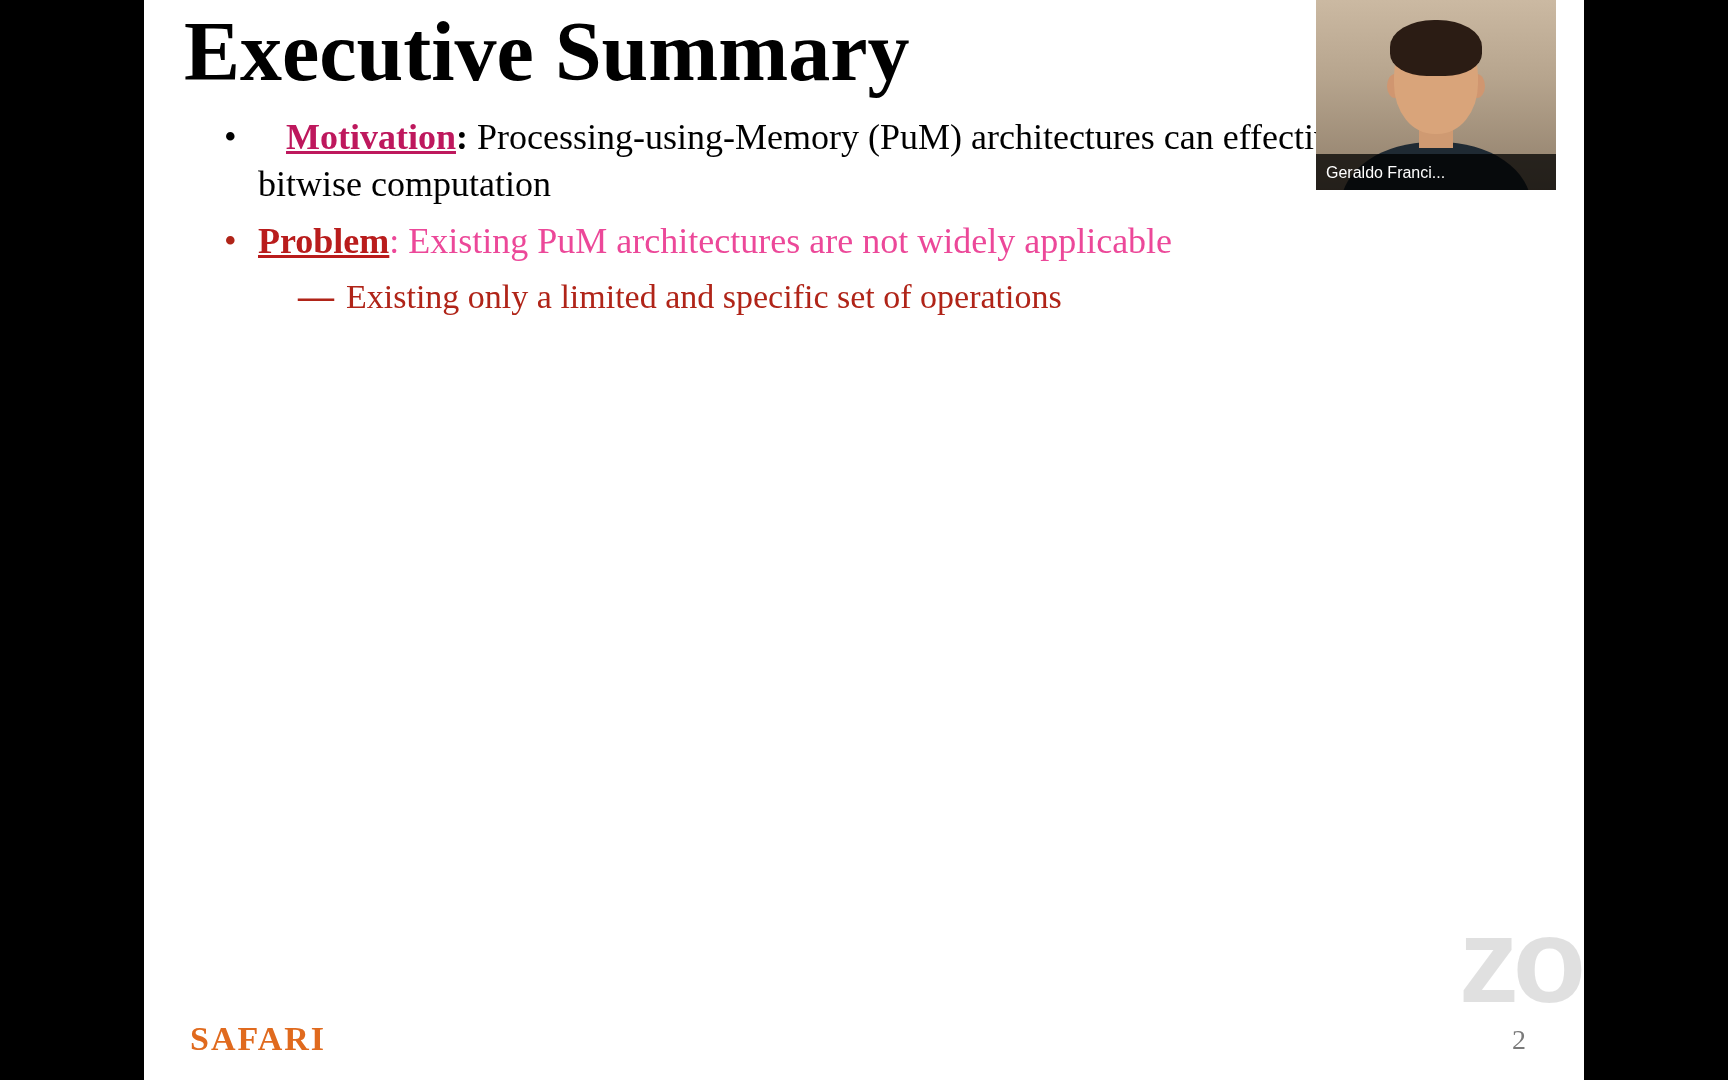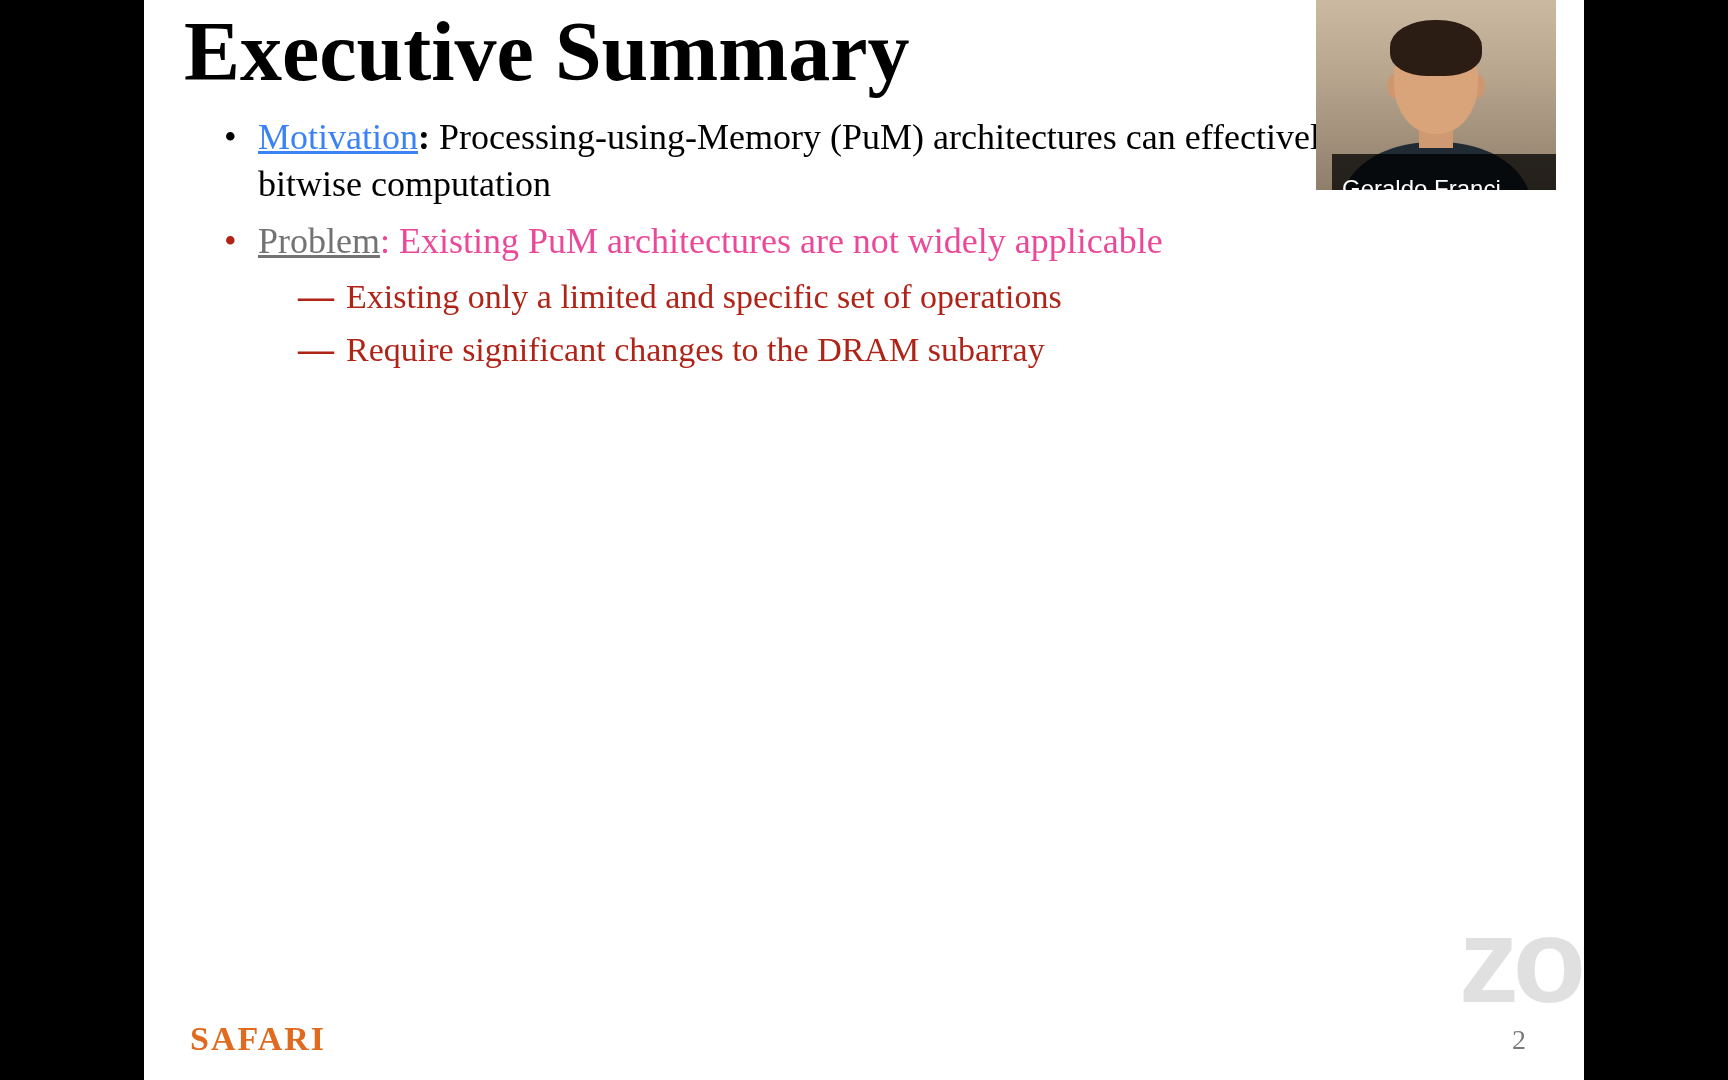--- a/index.html
+++ b/index.html
@@ -54,36 +54,37 @@
     content: "•";
     position: absolute;
     left: 0;
     top: 0;
     font-size: 36px;
   }
   ul.level1 > li.black-bullet::before { color: #000; }
   ul.level1 > li.red-bullet::before   { color: #b02418; }
 
   .motivation-label {
-    font-weight: 400;
+    font-weight: 700;
     text-decoration: underline;
-    color: #3b82f6;
+    color: #be185d;
+    margin-left: 28px;
   }
   .motivation-colon {
     font-weight: 700;
     color: #000;
   }
   .motivation-text {
     color: #000;
     font-weight: 400;
   }
   .problem-label {
-    font-weight: 400;
+    font-weight: 700;
     text-decoration: underline;
-    color: #737373;
+    color: #b91c1c;
   }
   .problem-text {
     color: #ec4899;
     font-weight: 400;
   }
 
   ul.level2 {
     list-style: none;
     margin: 8px 0 0 0;
     padding: 0 0 0 40px;
@@ -187,30 +188,30 @@
     left: 50%;
     top: 126px;
     transform: translateX(-50%);
     width: 190px;
     height: 90px;
     background: #1f2a33;
     border-radius: 48% 48% 0 0 / 70% 70% 0 0;
   }
   .name-tag {
     position: absolute;
-    left: 16px;
+    left: 0;
     bottom: 0;
     right: 0;
     height: 36px;
     background: rgba(0,0,0,0.75);
     color: #fff;
     font-family: Arial, Helvetica, sans-serif;
-    font-size: 24px;
+    font-size: 16px;
     line-height: 36px;
-    padding: 17px 10px;
+    padding: 1px 10px;
     box-sizing: border-box;
     white-space: nowrap;
     overflow: hidden;
     text-overflow: ellipsis;
   }
 
   .zoom-watermark {
     position: absolute;
     right: 0;
     bottom: 60px;
@@ -237,21 +238,20 @@
     <h1 class="title">Executive Summary</h1>
 
     <ul class="level1">
       <li class="black-bullet">
         <span class="motivation-label">Motivation</span><span class="motivation-colon">:</span><span class="motivation-text"> Processing-using-Memory (PuM) architectures can effectively perform bitwise computation</span>
       </li>
       <li class="red-bullet">
         <span class="problem-label">Problem</span><span class="problem-text">: Existing PuM architectures are not widely applicable</span>
         <ul class="level2">
           <li>Existing only a limited and specific set of operations</li>
-          <li>Require significant changes to the DRAM subarray</li>
         </ul>
       </li>
     </ul>
 
     <div class="footer-logo">SAFARI</div>
 
     <div class="page-number">2</div>
   </div>
 </div>
 

